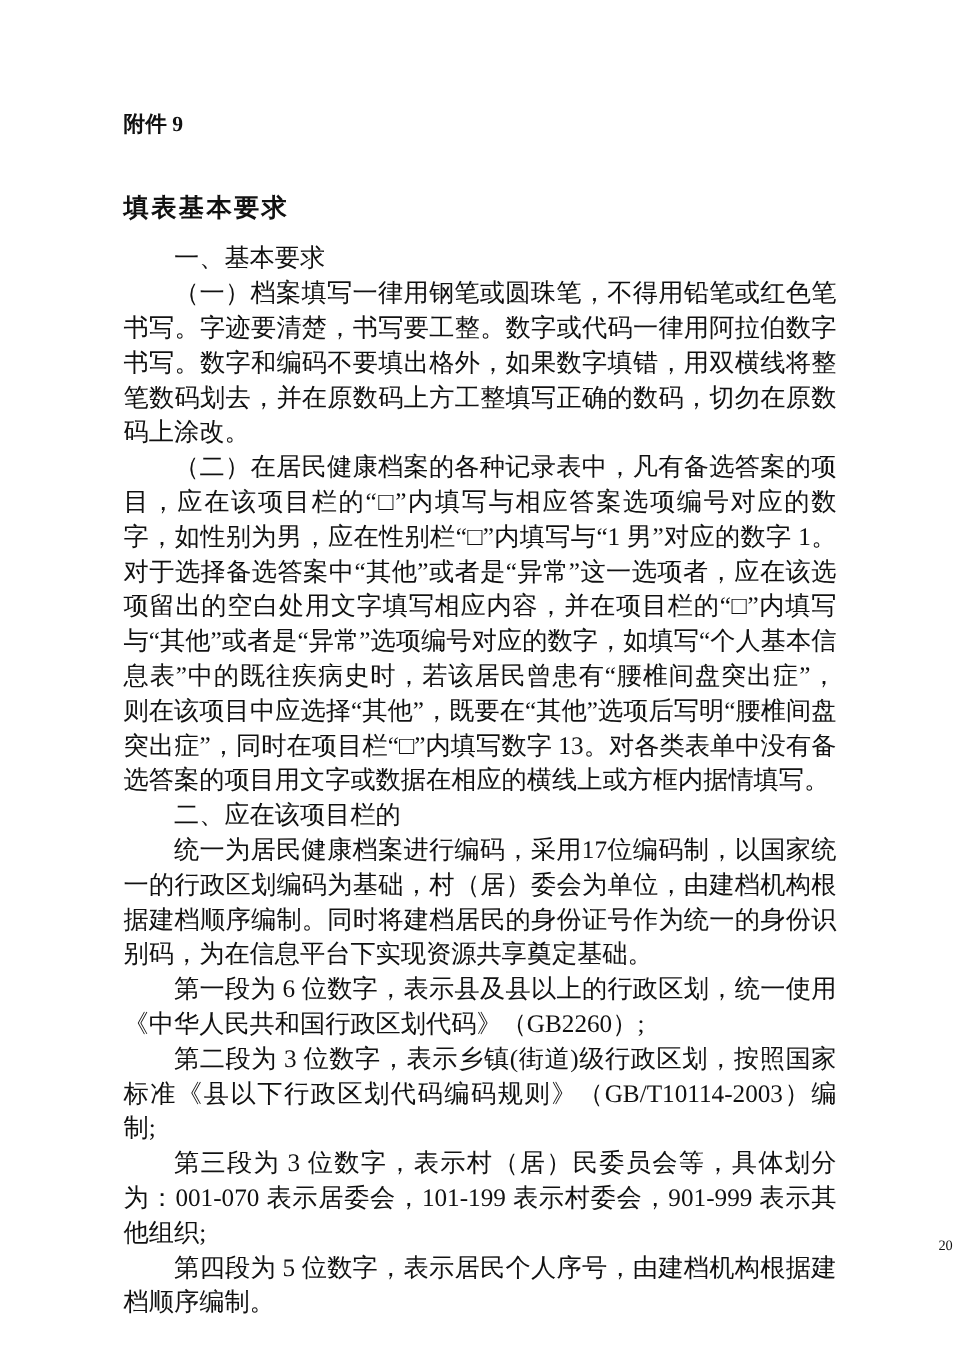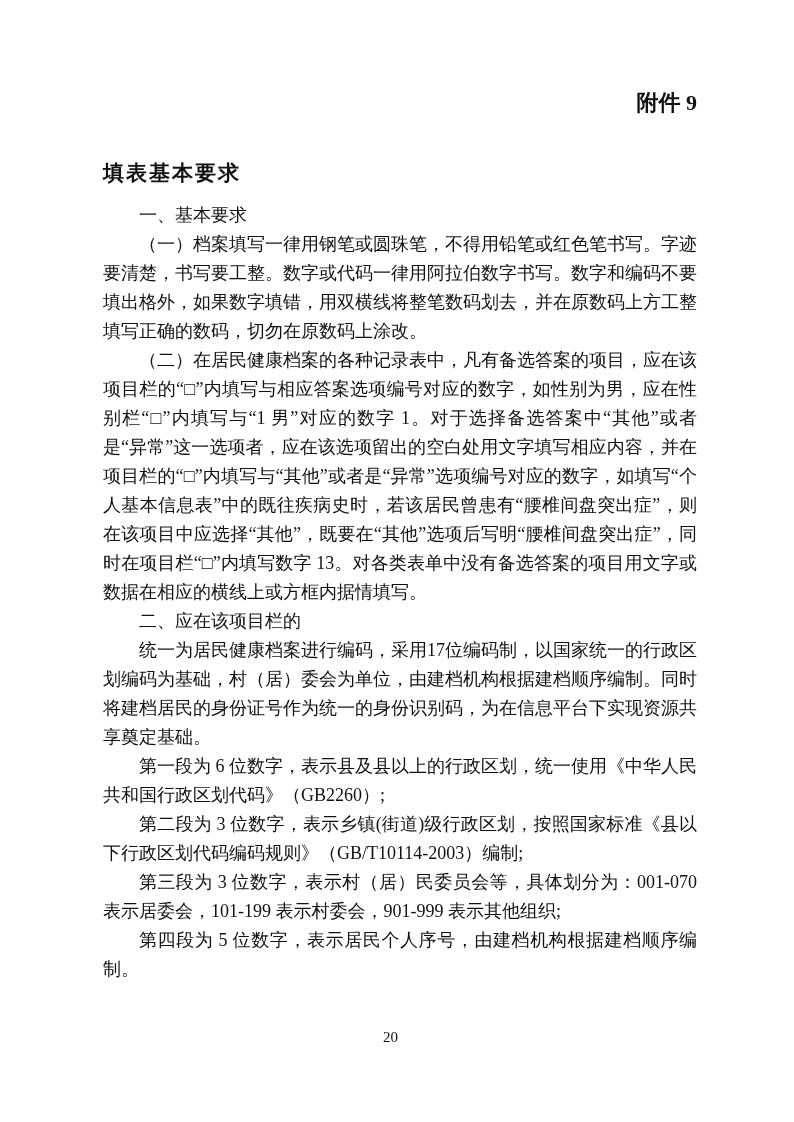--- a/index.html
+++ b/index.html
@@ -9,47 +9,46 @@
     height: 1122px;
     margin: 0 auto;
     background: #ffffff;
     color: #111111;
     font-family: "Liberation Serif", "DejaVu Serif", serif;
     box-sizing: border-box;
     padding: 93px 97px 0 103px;
     overflow: hidden;
   }
   .attachment {
-    font-size: 22px;
+    font-size: 18px;
     font-weight: bold;
     line-height: 20px;
-    text-align: right;
   }
   .doc-title {
     margin: 47px 0 14px 0;
     font-size: 21px;
     font-weight: bold;
     letter-spacing: 2px;
     line-height: 27px;
   }
   .doc-body p {
     margin: 0;
-    font-size: 18px;
+    font-size: 21px;
     line-height: 29px;
     text-align: justify;
     text-indent: 2em;
     word-break: break-all;
   }
   .page-footer {
     position: absolute;
     left: 0;
-    right: 13px;
+    right: 0;
     bottom: 76px;
-    text-align: center;
-    font-size: 15px;
+    text-align: right;
+    font-size: 12px;
     color: #111111;
   }
 </style>
 </head>
 <body>
 
 <div class="page">
   <div class="attachment">附件 9</div>
 
   <h1 class="doc-title">填表基本要求</h1>

